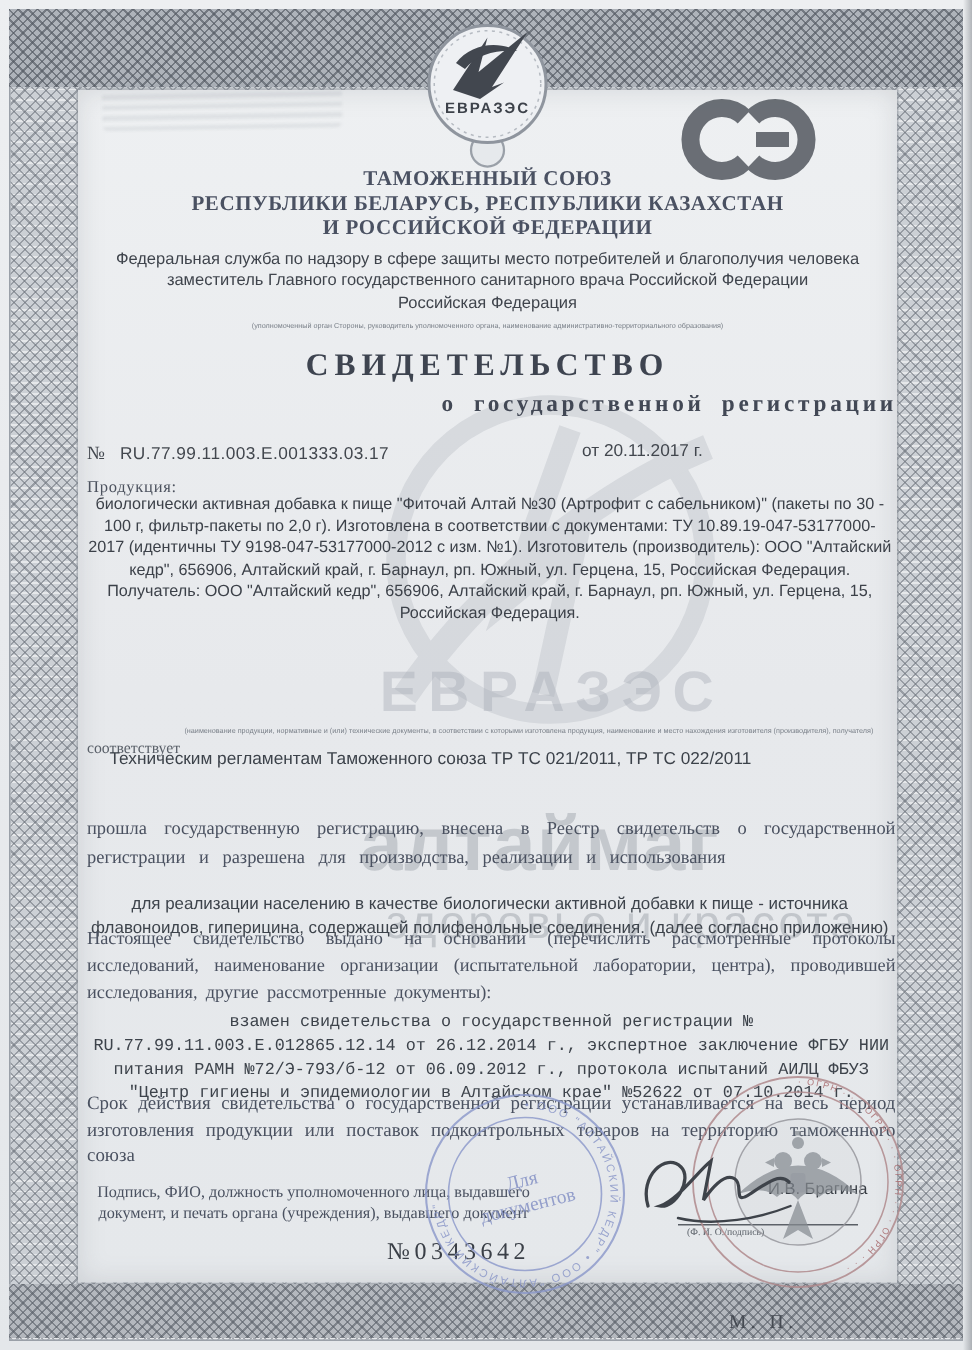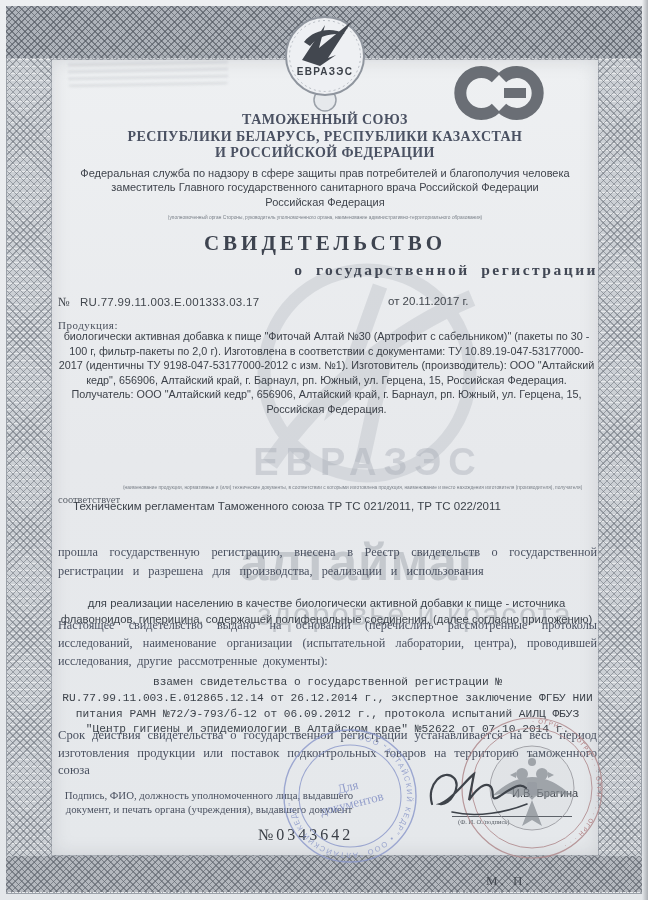--- a/index.html
+++ b/index.html
@@ -122,21 +122,21 @@
       <path d="M44 14 A21 21 0 1 0 44 44" stroke-width="12"></path>
       <path d="M50 14 A21 21 0 1 1 50 44" stroke-width="12"></path>
       <path d="M74 29 H52" stroke-width="10"></path>
     </g>
   </svg>
 
   <div class="abs txt header">
     <div class="h-org">ТАМОЖЕННЫЙ СОЮЗ</div>
     <div class="h-org">РЕСПУБЛИКИ БЕЛАРУСЬ, РЕСПУБЛИКИ КАЗАХСТАН</div>
     <div class="h-org">И РОССИЙСКОЙ ФЕДЕРАЦИИ</div>
-    <div class="h-svc h-svc-first">Федеральная служба по надзору в сфере защиты прав потребителей и благополучия человека</div>
+    <div class="h-svc h-svc-first">Федеральная служба по надзору в сфере защиты место потребителей и благополучия человека</div>
     <div class="h-svc">заместитель Главного государственного санитарного врача Российской Федерации</div>
     <div class="h-svc">Российская Федерация</div>
   </div>
   <div class="abs txt footnote fn1">(уполномоченный орган Стороны, руководитель уполномоченного органа, наименование административно-территориального образования)</div>
 
   <div class="abs txt title-main">СВИДЕТЕЛЬСТВО</div>
   <div class="abs txt title-sub">о государственной регистрации</div>
 
   <div class="abs txt numline">
     <span class="no">№</span><span class="val">RU.77.99.11.003.E.001333.03.17</span>

